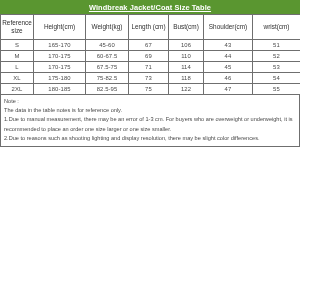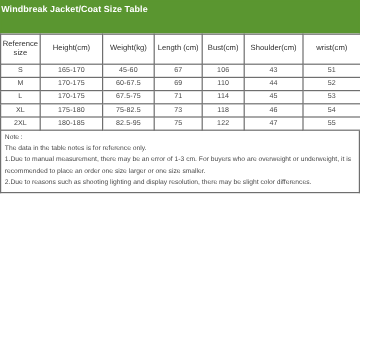--- a/index.html
+++ b/index.html
@@ -15,29 +15,30 @@
     overflow: hidden;
   }
   .sheet {
     width: 300px;
     box-sizing: border-box;
   }
   
   .title-band {
     background: #5a9630;
     color: #ffffff;
-    height: 28px;
+    height: 14px;
     line-height: 14px;
-    text-align: left;
+    text-align: center;
     font-size: 7.4px;
     font-weight: bold;
     letter-spacing: .1px;
     border: 1px solid #5a9630;
     border-bottom: none;
     box-sizing: border-box;
+    text-decoration: underline;
   }
   
   table.size-table {
     border-collapse: collapse;
     width: 300px;
     table-layout: fixed;
     background: #ffffff;
   }
   table.size-table td,
   table.size-table th {

